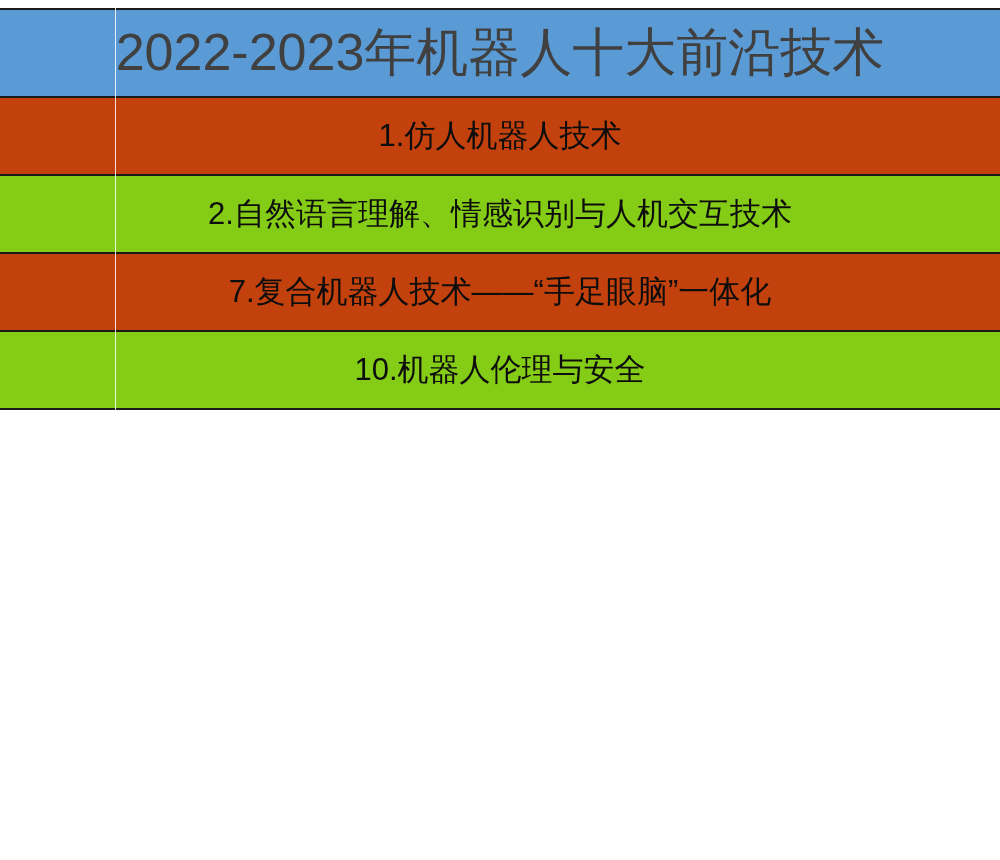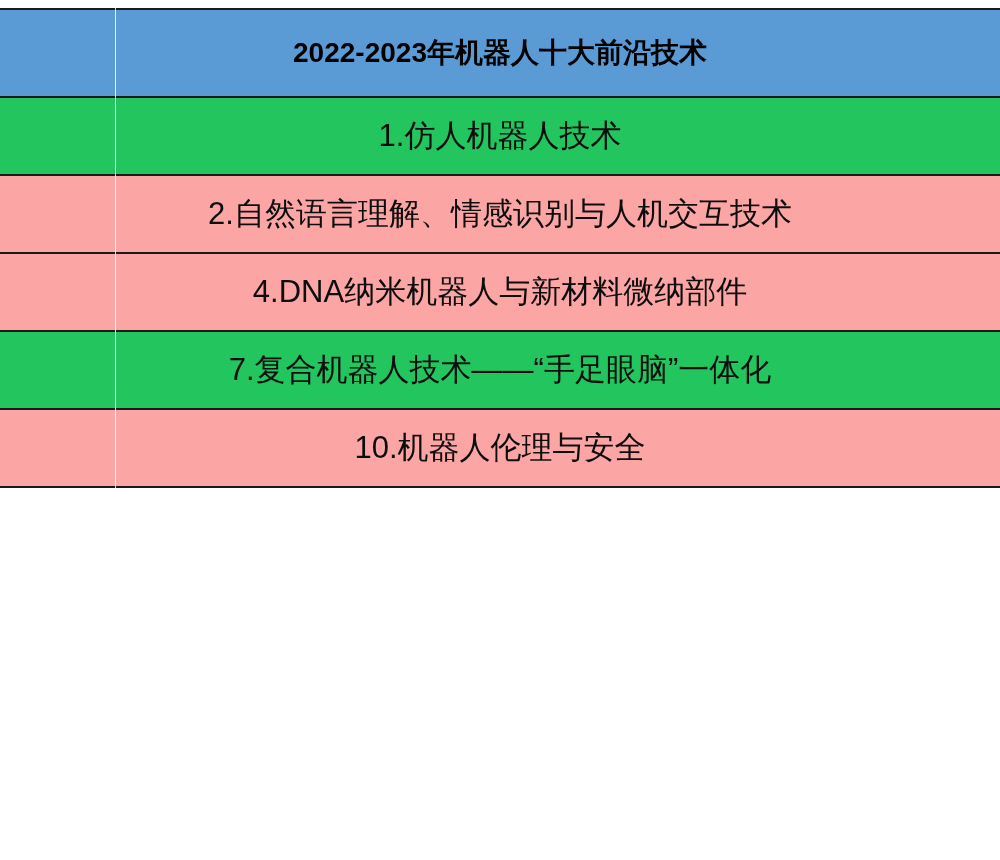--- a/index.html
+++ b/index.html
@@ -48,34 +48,34 @@
     text-align: center;
     vertical-align: middle;
     padding: 0;
     line-height: 1.1;
     color: #0d0d0d;
   }
 
   .row-header td {
     height: 86px;
     background: #5B9BD5;
-    color: #000000;
-    font-size: 28px;
+    color: #404040;
+    font-size: 52px;
     letter-spacing: 0px;
-    font-weight: 700;
+    font-weight: 400;
   }
 
   .row-item td {
     height: 76px;
     font-size: 31px;
     font-weight: 400;
   }
 
-  .row-shade td { background: #22c55e; margin-left: 40px; }
-  .row-plain  td { background: #fca5a5; }
+  .row-shade td { background: #c2410c; margin-left: 40px; }
+  .row-plain  td { background: #84cc16; }
 
   .cell-text {
     display: block;
     width: 100%;
     white-space: nowrap;
   }
 </style>
 </head>
 <body>
 
@@ -98,25 +98,20 @@
         </td>
       </tr>
 
       <tr class="row-item row-plain">
         <td>
           <span class="cell-text">2.自然语言理解、情感识别与人机交互技术</span>
         </td>
       </tr>
 
 
-      <tr class="row-item row-plain">
-        <td>
-          <span class="cell-text">4.DNA纳米机器人与新材料微纳部件</span>
-        </td>
-      </tr>
 
 
 
       <tr class="row-item row-shade">
         <td>
           <span class="cell-text">7.复合机器人技术——“手足眼脑”一体化</span>
         </td>
       </tr>
 
 

